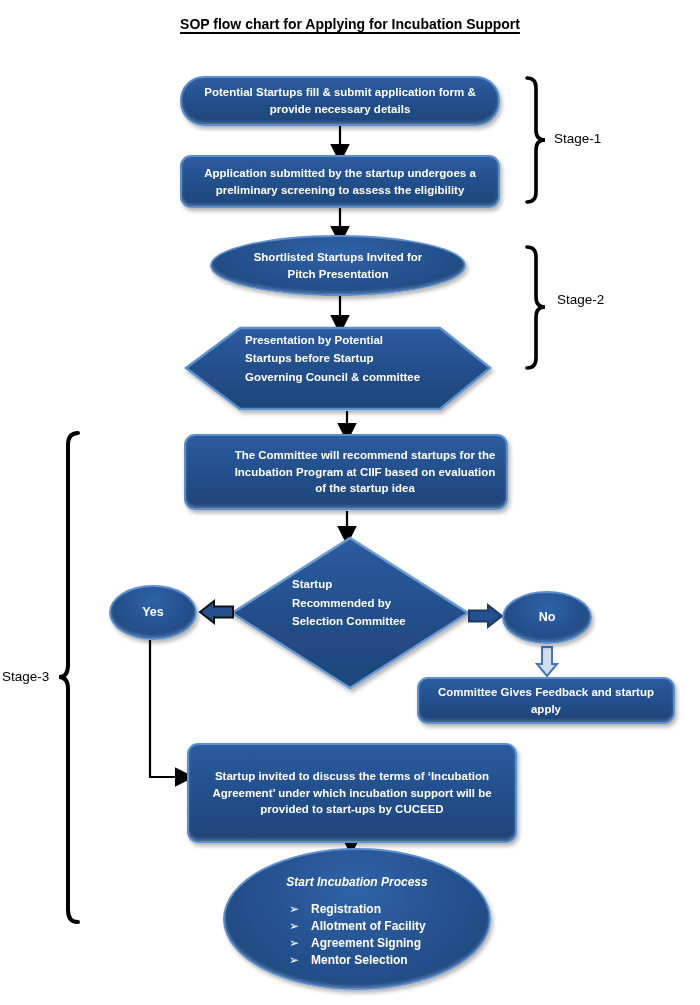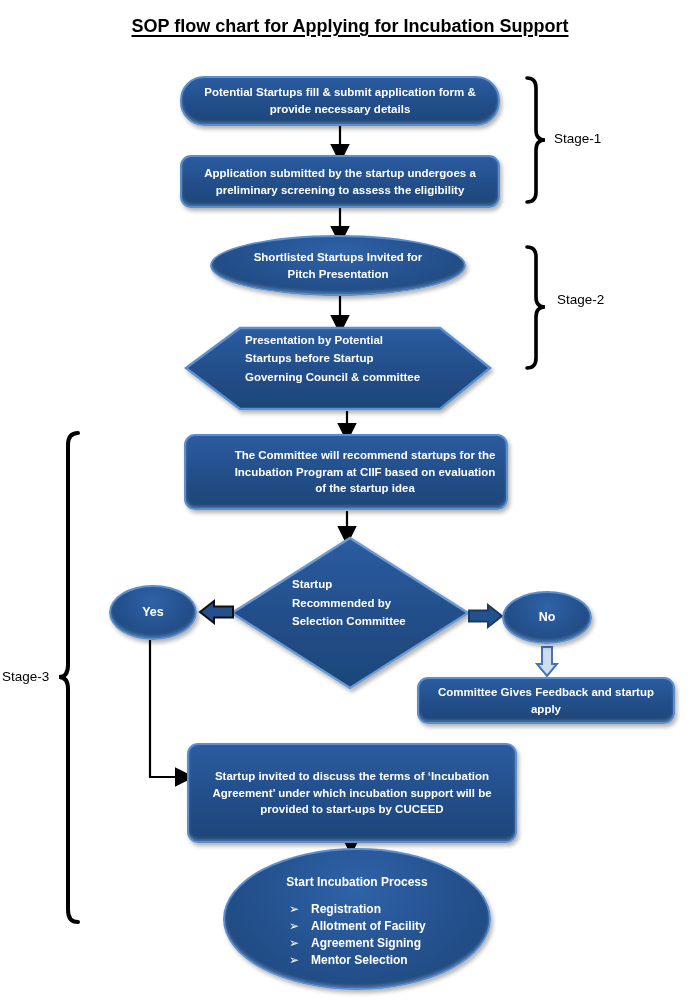--- a/index.html
+++ b/index.html
@@ -3,21 +3,21 @@
 <meta charset="utf-8">
 <style>
   html,body{margin:0;padding:0;}
   body{
     width:700px;height:1005px;position:relative;background:#ffffff;
     font-family:"Liberation Sans","DejaVu Sans",sans-serif;overflow:hidden;
   }
   .abs{position:absolute;}
   #title{
     left:0;top:16px;width:700px;text-align:center;
-    font-size:18px;font-weight:bold;color:#000;
+    font-size:14px;font-weight:bold;color:#000;
     text-decoration:underline;text-decoration-thickness:2px;text-underline-offset:3px;
     z-index:3;
   }
   svg.layer{left:0;top:0;z-index:1;}
   .shape{
     z-index:2;display:flex;align-items:center;justify-content:center;
     color:#ffffff;font-weight:bold;font-size:11.5px;text-align:center;
     background:linear-gradient(180deg,#2b5ca0 0%,#224e89 55%,#1d4679 100%);
     border:2px solid #5b8fcd;box-sizing:border-box;
     box-shadow:2px 3px 4px rgba(0,0,0,0.30), inset 0 -2px 3px rgba(255,255,255,0.22);
@@ -28,21 +28,21 @@
     background:radial-gradient(ellipse at 50% 28%,#2f62a8 0%,#24518d 55%,#1d4679 100%);
   }
   .overlay-text{
     z-index:3;color:#fff;font-weight:bold;font-size:11.5px;text-align:left;
     line-height:1.6;
   }
   .stage-label{
     z-index:3;color:#000;font-weight:normal;font-size:13.5px;
   }
   #final-ellipse{flex-direction:column;justify-content:flex-start;align-items:stretch;}
-  #final-title{margin-top:24px;text-align:center;font-size:12px;}
+  #final-title{margin-top:24px;text-align:center;font-size:12px;font-style:italic;}
   #final-list{margin-top:10px;padding-left:64px;text-align:left;font-size:12px;line-height:17px;}
   .step-row{white-space:nowrap;}
   .bullet{display:inline-block;width:22px;}
 </style>
 </head>
 <body>
 
 <div id="title" class="abs">SOP flow chart for Applying for Incubation Support</div>
 
 <svg class="abs layer" width="700" height="1005" viewBox="0 0 700 1005">

